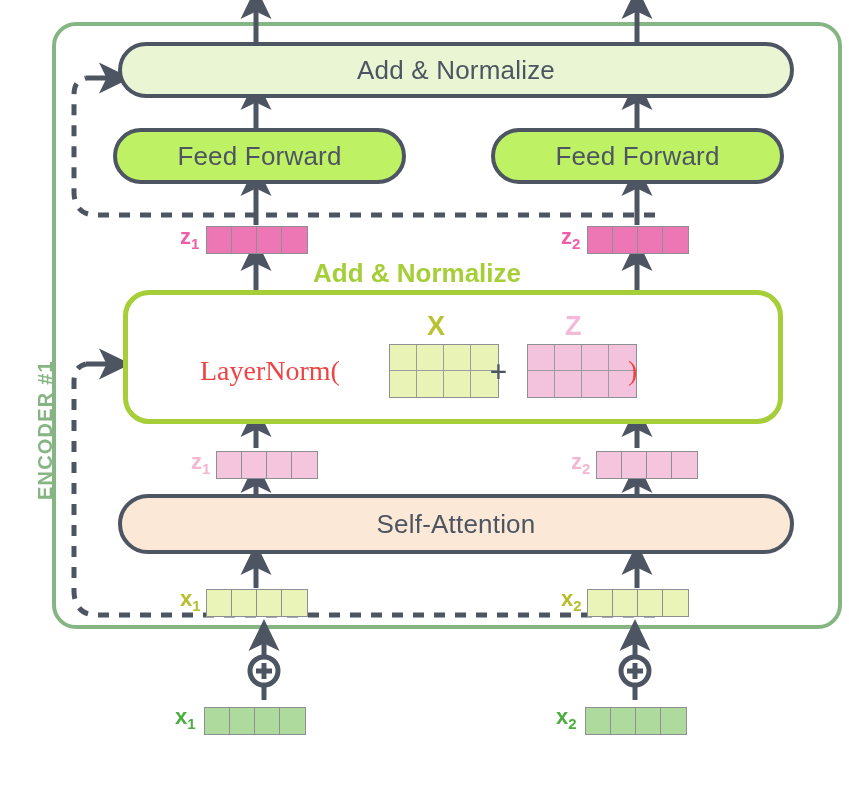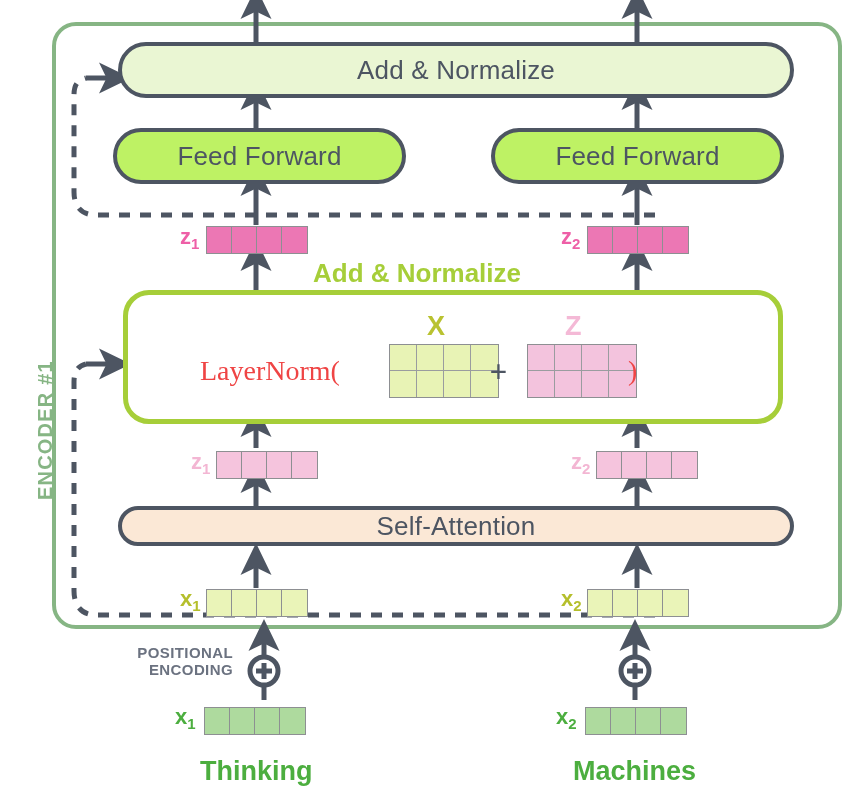--- a/index.html
+++ b/index.html
@@ -210,21 +210,21 @@
   <div class="vlabel lbl-lightpink" style="left:563px;top:449px;">
     <span>z</span><sub>2</sub>
   </div>
   <div class="vec vec-lightpink" style="left:596px;top:451px;">
     <div class="cell"></div>
     <div class="cell"></div>
     <div class="cell"></div>
     <div class="cell"></div>
   </div>
 
-  <div class="node pill box-selfattn" style="left:118px;top:506px;width:676px;height:40px;">
+  <div class="node pill box-selfattn" style="left:118px;top:494px;width:676px;height:60px;">
     <span class="pill-label">Self-Attention</span>
   </div>
 
   <div class="vlabel lbl-olive" style="left:172px;top:586px;">
     <span>x</span><sub>1</sub>
   </div>
   <div class="vec vec-paleyellow" style="left:206px;top:589px;">
     <div class="cell"></div>
     <div class="cell"></div>
     <div class="cell"></div>
@@ -234,24 +234,20 @@
   <div class="vlabel lbl-olive" style="left:553px;top:586px;">
     <span>x</span><sub>2</sub>
   </div>
   <div class="vec vec-paleyellow" style="left:587px;top:589px;">
     <div class="cell"></div>
     <div class="cell"></div>
     <div class="cell"></div>
     <div class="cell"></div>
   </div>
 
-  <div class="ftext pe-text" style="left:108px;top:645px;width:125px;">
-    <div>POSITIONAL</div>
-    <div>ENCODING</div>
-  </div>
 
   <div class="vlabel lbl-green" style="left:167px;top:704px;">
     <span>x</span><sub>1</sub>
   </div>
   <div class="vec vec-green" style="left:204px;top:707px;">
     <div class="cell"></div>
     <div class="cell"></div>
     <div class="cell"></div>
     <div class="cell"></div>
   </div>
@@ -259,16 +255,14 @@
   <div class="vlabel lbl-green" style="left:548px;top:704px;">
     <span>x</span><sub>2</sub>
   </div>
   <div class="vec vec-green" style="left:585px;top:707px;">
     <div class="cell"></div>
     <div class="cell"></div>
     <div class="cell"></div>
     <div class="cell"></div>
   </div>
 
-  <div class="word" style="left:200px;top:756px;">Thinking</div>
-  <div class="word" style="left:573px;top:756px;">Machines</div>
 
 </div>
 
 </body></html>

